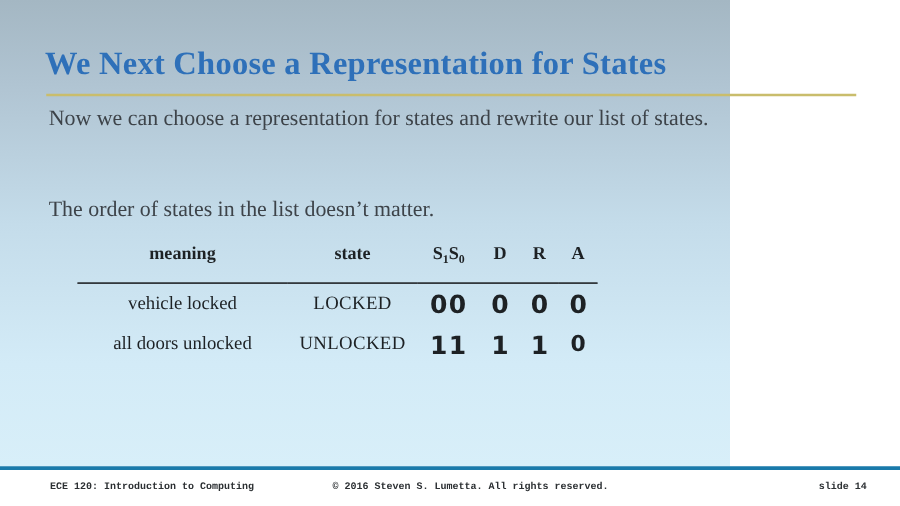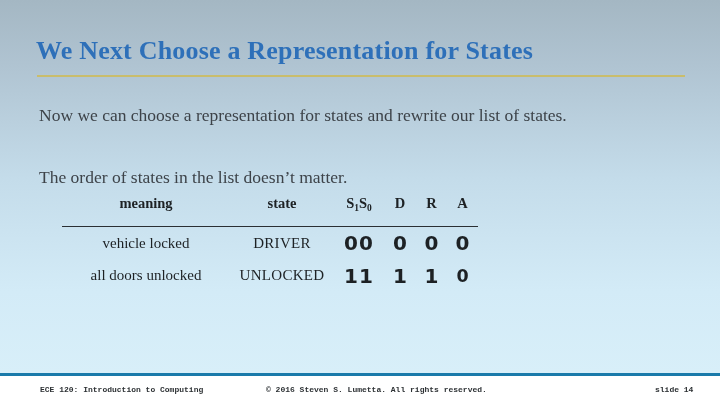--- a/index.html
+++ b/index.html
@@ -12,21 +12,21 @@
     width: 720px;
     height: 405px;
     overflow: hidden;
     background: #ffffff;
     font-family: "Liberation Serif", serif;
   }
   .slide-body {
     position: absolute;
     left: 0;
     top: 0;
-    width: 720px;
+    width: 584px;
     height: 373px;
     background: linear-gradient(to bottom, #a4b7c3 0%, #b0c4d2 18%, #c4dcea 48%, #d3ebf7 78%, #d8eff9 100%);
   }
   .title {
     position: absolute;
     left: 36px;
     top: 36px;
     width: 650px;
     font-family: "Liberation Serif", serif;
     font-size: 26px;
@@ -45,22 +45,22 @@
   }
   .para {
     position: absolute;
     left: 39px;
     font-family: "Liberation Serif", serif;
     font-size: 17.5px;
     color: #3d4349;
     line-height: 20px;
     width: 620px;
   }
-  .para-1 { top: 105px; }
-  .para-2 { top: 167px; }
+  .para-1 { top: 84px; }
+  .para-2 { top: 157px; }
 
   .table-wrap {
     position: absolute;
     left: 62px;
     top: 193px;
     width: 416px;
   }
   table.states {
     border-collapse: collapse;
     width: 416px;
@@ -179,21 +179,21 @@
             <th>state</th>
             <th><span>S</span><sub>1</sub><span>S</span><sub>0</sub></th>
             <th>D</th>
             <th>R</th>
             <th>A</th>
           </tr>
         </thead>
         <tbody>
           <tr>
             <td class="meaning-cell">vehicle locked</td>
-            <td class="state-cell">DRIVER</td>
+            <td class="state-cell">LOCKED</td>
             <td class="bits">00</td>
             <td class="bit">0</td>
             <td class="bit">0</td>
             <td class="bit">0</td>
           </tr>
           <tr>
             <td class="meaning-cell">all doors unlocked</td>
             <td class="state-cell">UNLOCKED</td>
             <td class="bits">11</td>
             <td class="bit">1</td>

